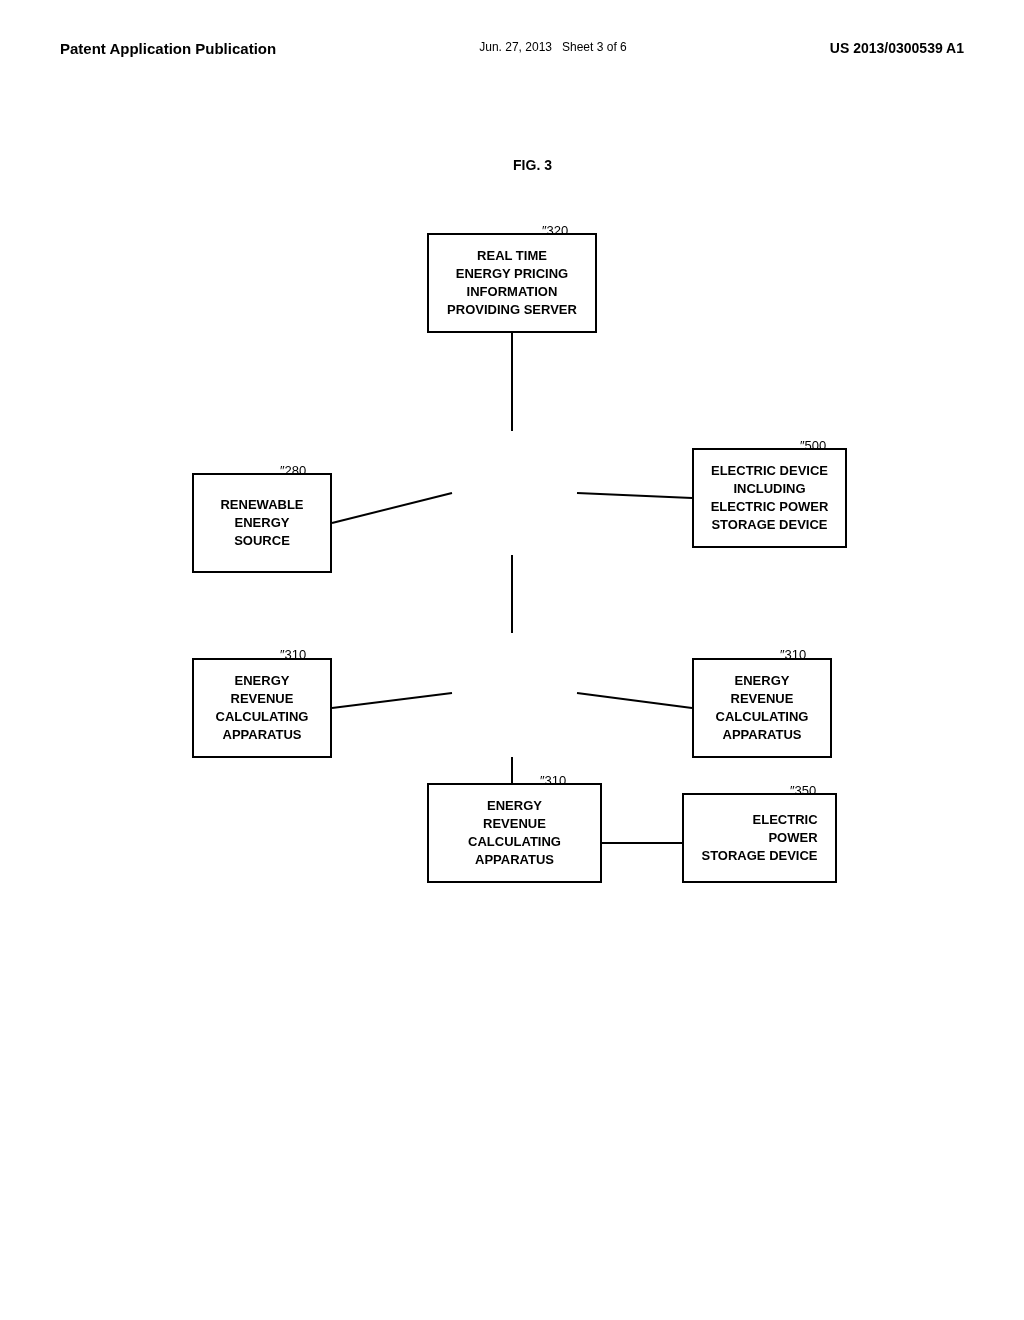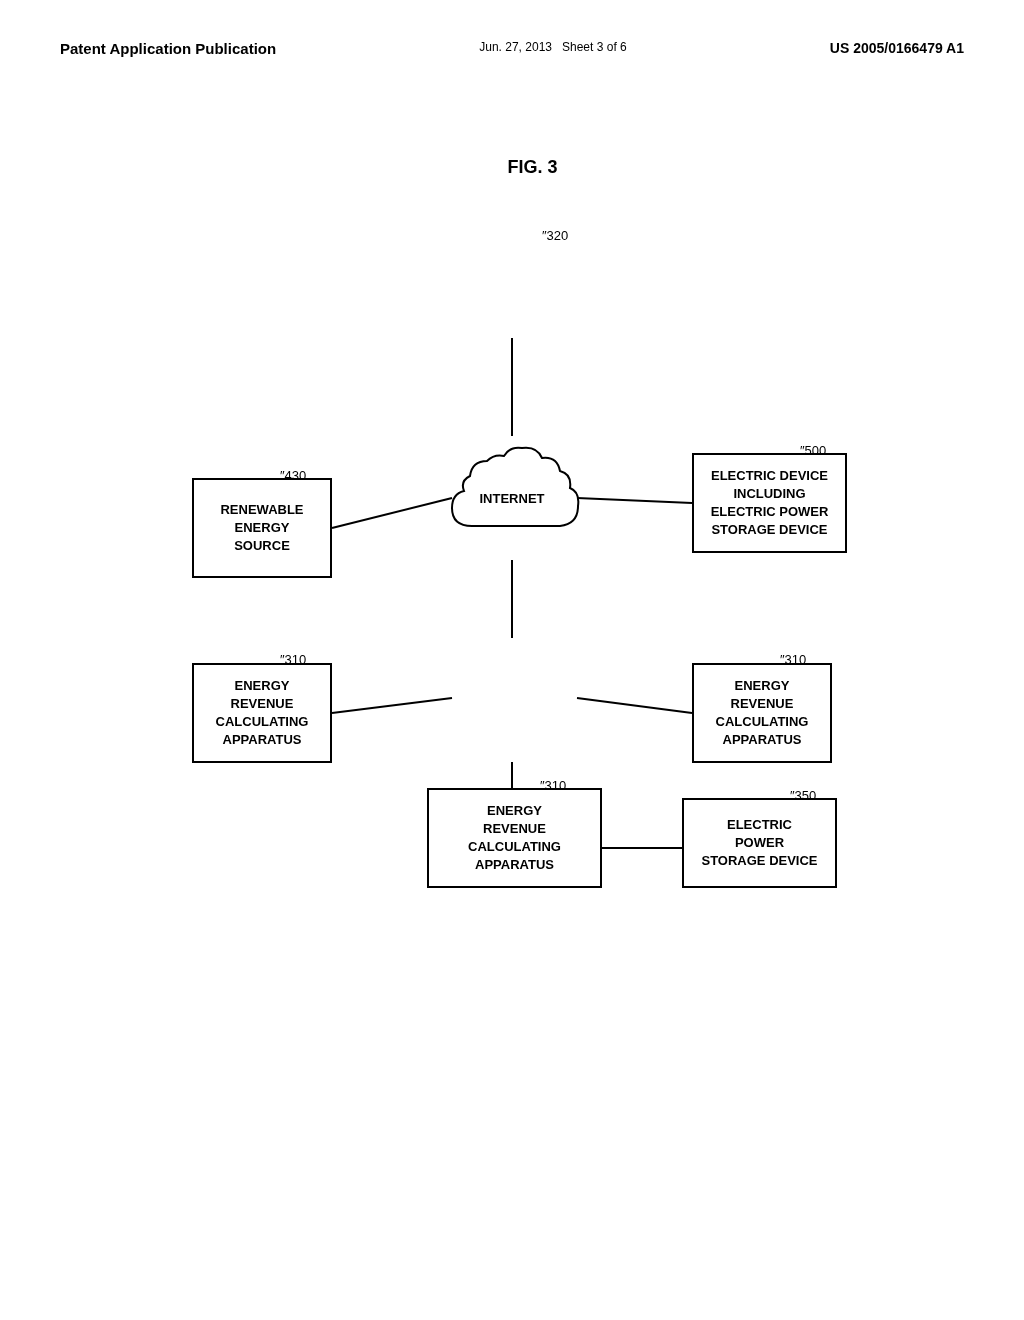--- a/index.html
+++ b/index.html
@@ -34,21 +34,21 @@
     }
 
     .header-right {
       font-size: 14px;
       font-family: Arial, sans-serif;
       font-weight: bold;
     }
 
     .fig-title {
       text-align: center;
-      font-size: 18px;
+      font-size: 14px;
       font-weight: bold;
       font-family: Arial, sans-serif;
       margin-top: 80px;
       margin-bottom: 30px;
       margin-left: 41px;
     }
 
     .diagram-area {
       position: relative;
       width: 700px;
@@ -114,21 +114,21 @@
     }
   </style>
 </head>
 <body>
 
 <div class="page-header">
   <div class="header-left">Patent Application Publication</div>
   <div class="header-center">
     <span>Jun. 27, 2013</span>&nbsp;&nbsp;&nbsp;<span>Sheet 3 of 6</span>
   </div>
-  <div class="header-right">US 2005/0166479 A1</div>
+  <div class="header-right">US 2013/0300539 A1</div>
 </div>
 
 <div class="fig-title">FIG. 3</div>
 
 <div class="diagram-area">
 
   <svg class="diagram-svg" viewBox="0 0 700 780" xmlns="http://www.w3.org/2000/svg">
 
     <line x1="350" y1="130" x2="350" y2="228" stroke="#000" stroke-width="2"></line>
 
@@ -140,41 +140,38 @@
 
     <line x1="170" y1="505" x2="290" y2="490" stroke="#000" stroke-width="2"></line>
 
     <line x1="530" y1="505" x2="415" y2="490" stroke="#000" stroke-width="2"></line>
 
     <line x1="350" y1="554" x2="350" y2="580" stroke="#000" stroke-width="2"></line>
 
     <line x1="440" y1="640" x2="520" y2="640" stroke="#000" stroke-width="2"></line>
   </svg>
 
+  <div class="box" style="left:265px; top:30px; width:170px; height:100px;">
+    <span style="white-space:pre-line;">REAL TIME
+ENERGY PRICING
+INFORMATION
+PROVIDING SERVER</span>
+  </div>
   <div class="ref-label" style="left:380px; top:20px;">
     <span style="font-size:13px;">″</span><span>320</span>
   </div>
 
-  <div class="cloud" style="left:280px; top:228px; width:140px; height:124px;">
-    <svg viewBox="0 0 140 124" xmlns="http://www.w3.org/2000/svg">
-      <path d="M30,90 
-               Q10,90 10,72 Q10,58 22,55 Q18,45 28,40 Q30,25 45,25 Q52,18 62,20 
-               Q68,10 80,12 Q95,10 100,22 Q115,20 118,35 Q130,38 128,52 
-               Q138,56 136,70 Q136,88 118,90 Z" fill="white" stroke="black" stroke-width="2"></path>
-    </svg>
-    <span class="cloud-text" style="font-size:13px; font-weight:bold;">INTERNET</span>
-  </div>
 
   <div class="box" style="left:30px; top:270px; width:140px; height:100px;">
     <span style="white-space:pre-line;">RENEWABLE
 ENERGY
 SOURCE</span>
   </div>
   <div class="ref-label" style="left:118px; top:260px;">
-    <span style="font-size:13px;">″</span><span>430</span>
+    <span style="font-size:13px;">″</span><span>280</span>
   </div>
 
   <div class="box" style="left:530px; top:245px; width:155px; height:100px;justify-content:center;">
     <span style="white-space:pre-line;">ELECTRIC DEVICE
 INCLUDING
 ELECTRIC POWER
 STORAGE DEVICE</span>
   </div>
   <div class="ref-label" style="left:638px; top:235px;">
     <span style="font-size:13px;">″</span><span>500</span>
@@ -204,21 +201,21 @@
   <div class="box" style="left:265px; top:580px; width:175px; height:100px;">
     <span style="white-space:pre-line;">ENERGY
 REVENUE
 CALCULATING
 APPARATUS</span>
   </div>
   <div class="ref-label" style="left:378px; top:570px;">
     <span style="font-size:13px;">″</span><span>310</span>
   </div>
 
-  <div class="box" style="left:520px; top:590px; width:155px; height:90px;">
+  <div class="box" style="left:520px; top:590px; width:155px; height:90px;text-align:right;">
     <span style="white-space:pre-line;">ELECTRIC
 POWER
 STORAGE DEVICE</span>
   </div>
   <div class="ref-label" style="left:628px; top:580px;">
     <span style="font-size:13px;">″</span><span>350</span>
   </div>
 
 </div>
 

